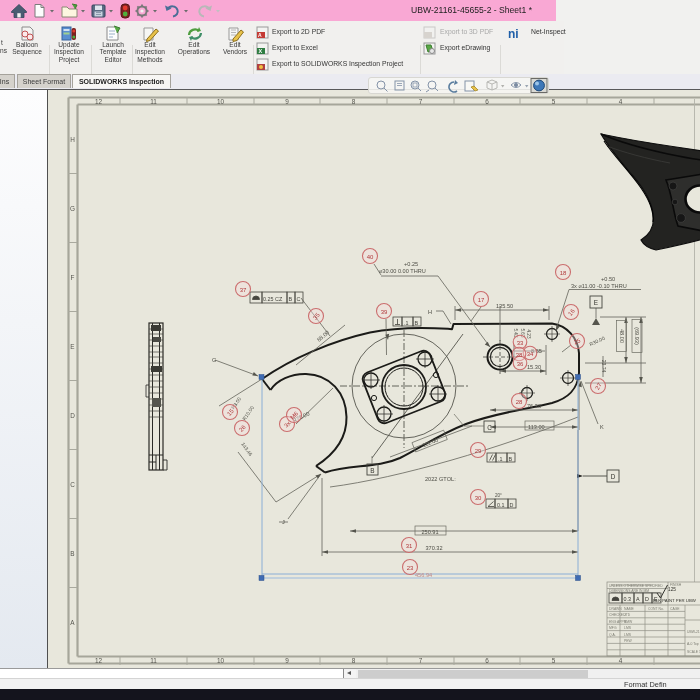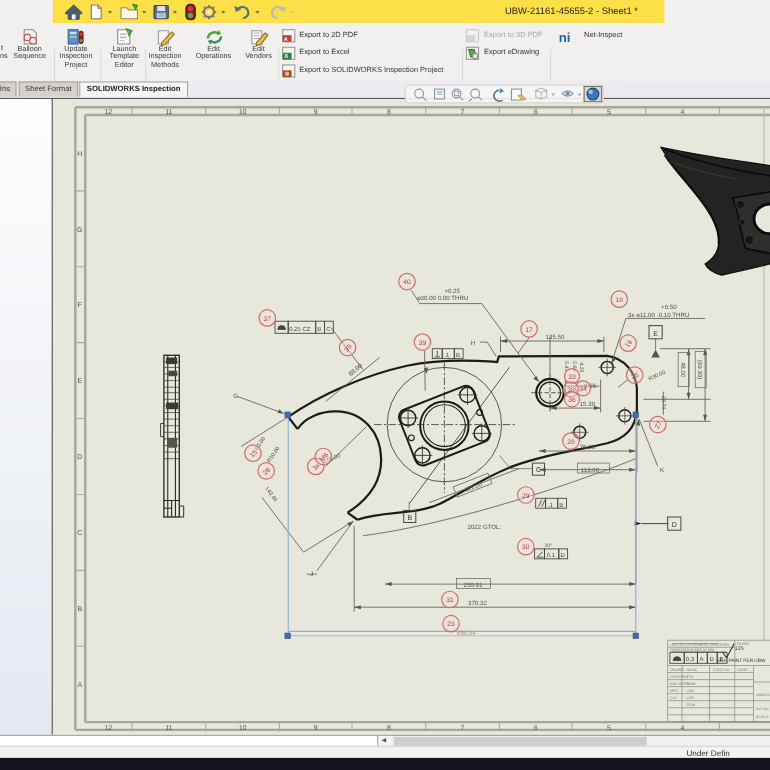--- a/index.html
+++ b/index.html
@@ -1,17 +1,17 @@
 <!DOCTYPE html>
 <html><head>
 <meta charset="utf-8">
 <style>
   html,body{margin:0;padding:0;width:700px;height:700px;overflow:hidden;
     font-family:"Liberation Sans",sans-serif;background:#f1f1ef;}
-  #titlebar{position:absolute;left:0;top:0;width:556px;height:21px;background:#fde047;margin-left:48px;}
+  #titlebar{position:absolute;left:0;top:0;width:556px;height:21px;background:#f9a8d4;}
   #ribbon{position:absolute;left:0;top:21px;width:564px;height:53px;background:#f1f0ee;}
   #tabrow{position:absolute;left:0;top:74px;width:700px;height:15px;background:#ebebf1;border-bottom:1px solid #58585a;}
   .tab{position:absolute;top:0;height:14px;background:#d5d2cc;border:1px solid #a5a29b;border-bottom:none;
        font-size:7px;color:#3a3a3a;text-align:center;line-height:14px;box-sizing:border-box;}
   .rbtext{position:absolute;font-size:6.6px;color:#3a3a3a;text-align:center;line-height:7.6px;width:60px;}
   .sep{position:absolute;top:24px;height:48px;width:1px;background:#dbdad6;}
   #main{position:absolute;left:0;top:90px;width:700px;height:578px;}
   #lpanel{position:absolute;left:0;top:0;width:47px;height:578px;
      background:linear-gradient(180deg,#fdfdfe 0%,#f3f5f8 40%,#e4e9f0 100%);}
   #ldiv{position:absolute;left:46.5px;top:0;width:1.8px;height:578px;background:#4f4f4f;}
@@ -678,15 +678,15 @@
   </svg>
 </div>
 
 <div id="hscroll">
   <div style="position:absolute;left:0;top:0;width:343px;height:9px;background:#fff;border-right:1px solid #8a8a8a;"></div>
   <div style="position:absolute;left:344px;top:0;width:12px;height:9px;background:#f4f4f4;"></div>
   <div style="position:absolute;left:347px;top:2px;width:0;height:0;border-top:2.5px solid transparent;border-bottom:2.5px solid transparent;border-right:4px solid #555;"></div>
   <div style="position:absolute;left:358px;top:0.5px;width:230px;height:8px;background:#cdcdcd;"></div>
 </div>
 <div id="statusbar">
-  <div style="position:absolute;left:624px;top:1px;font-size:7.4px;color:#333;">Under Defin</div>
+  <div style="position:absolute;left:624px;top:1px;font-size:7.4px;color:#333;">Format Defin</div>
 </div>
 <div id="taskbar"></div>
 
 </body></html>

